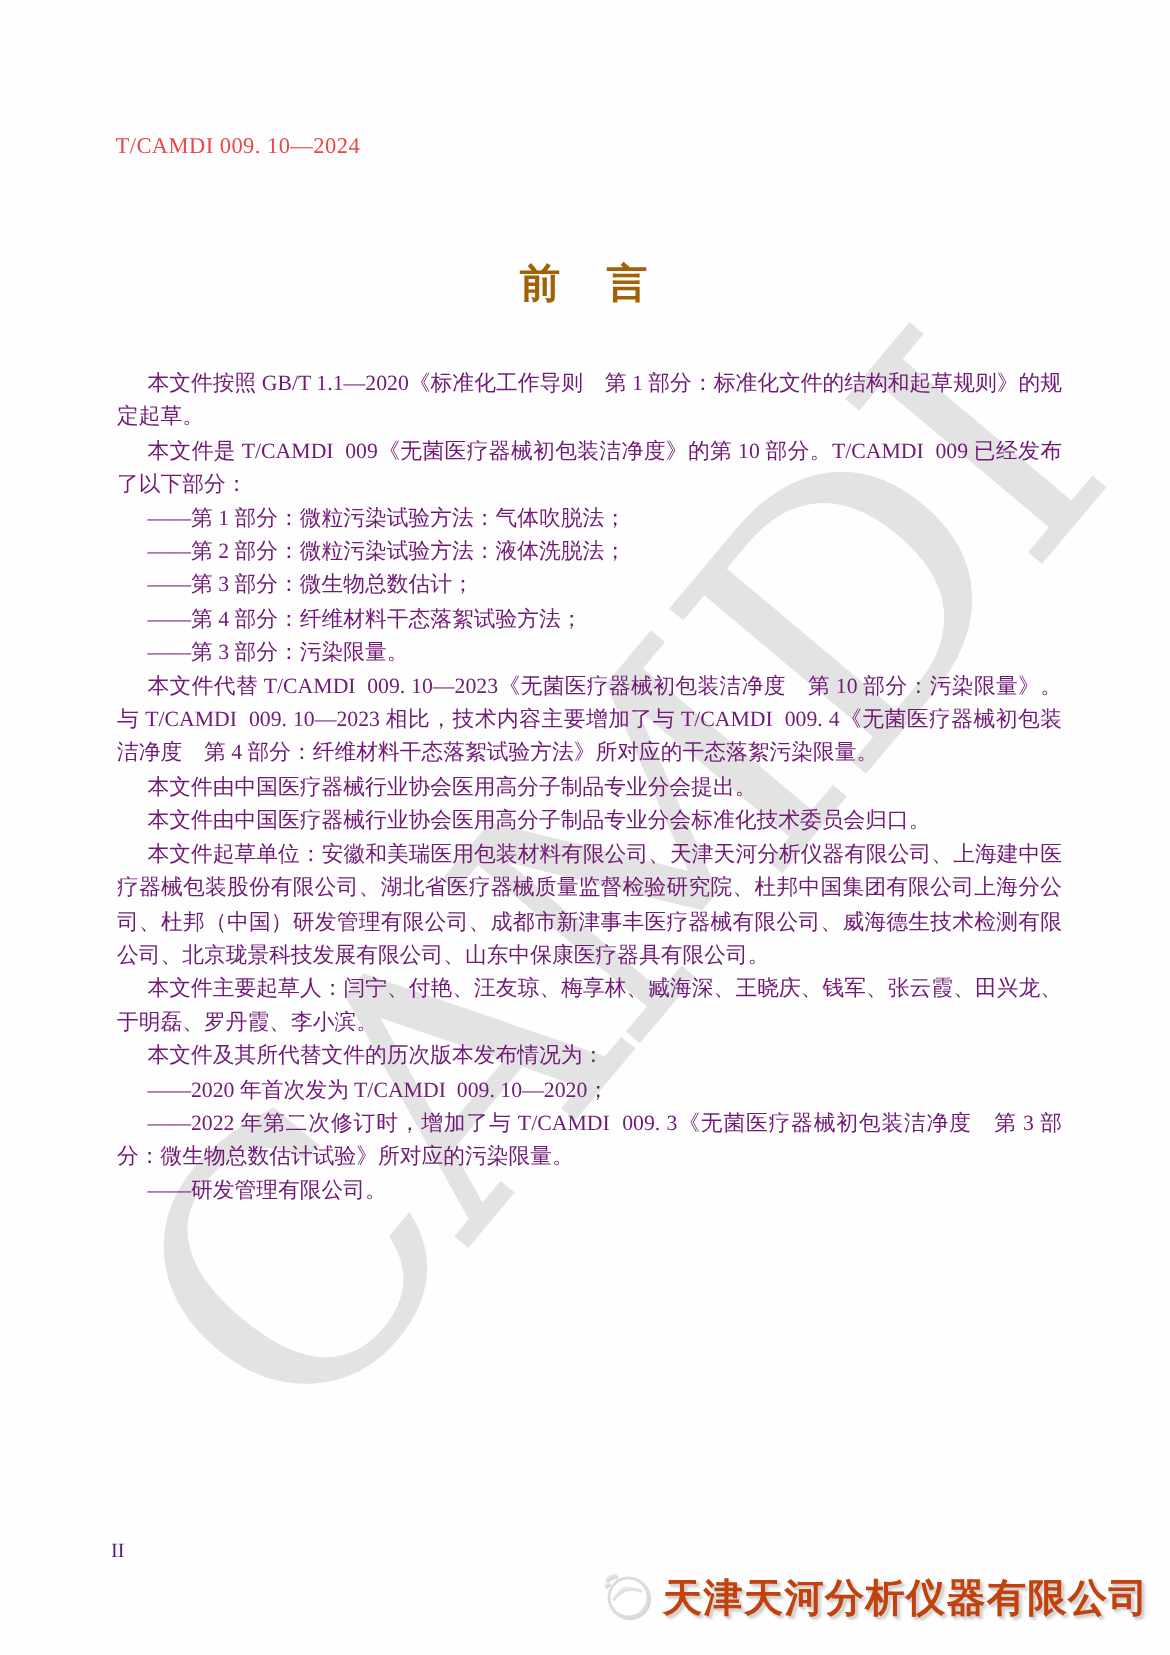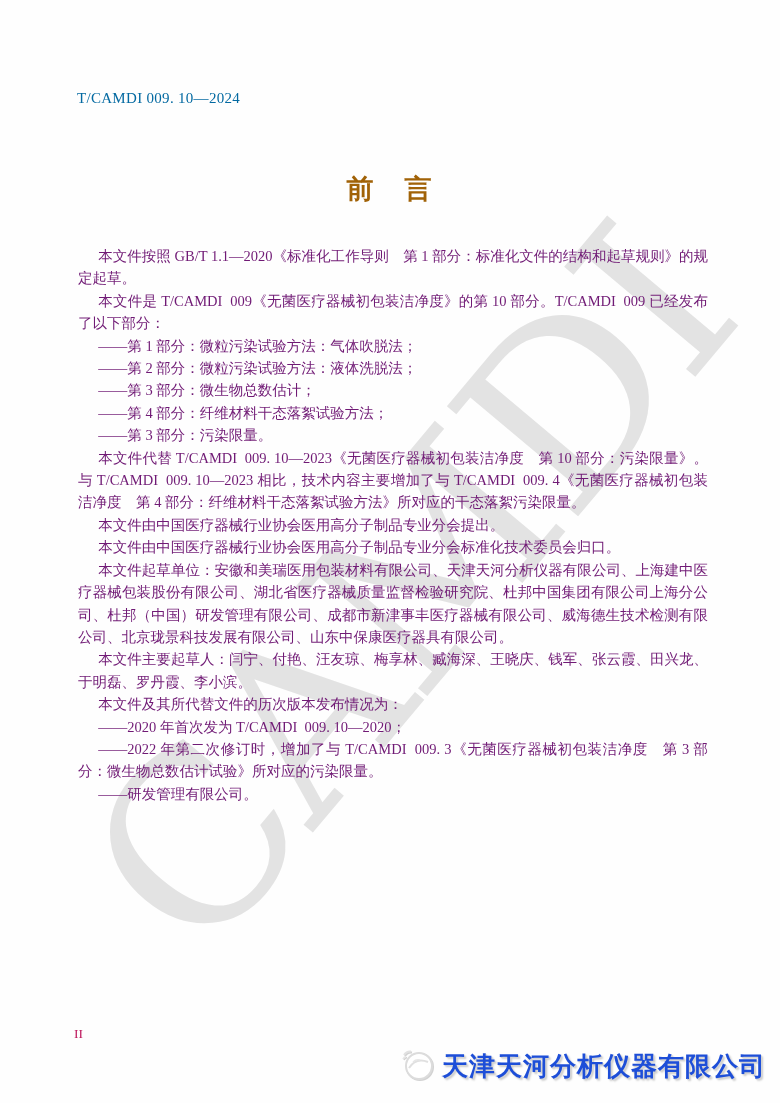--- a/index.html
+++ b/index.html
@@ -31,21 +31,21 @@
     white-space: nowrap;
     pointer-events: none;
     user-select: none;
   }
   .doc-header {
     position: absolute;
     left: 77px;
     top: 90px;
     font-size: 15px;
     letter-spacing: 0.3px;
-    color: #0369a1;
+    color: #ef4444;
   }
   .doc-title {
     position: absolute;
     left: 0;
     right: 0;
     top: 171px;
     text-align: center;
     font-family: Liberation Serif, serif;
     font-weight: 700;
     font-size: 27px;
@@ -65,41 +65,41 @@
     margin: 0;
     text-indent: 1.4em;
     text-align: justify;
     white-space: pre-wrap;
   }
   .page-number {
     position: absolute;
     left: 74px;
     top: 1026px;
     font-size: 13.5px;
-    color: #be185d;
+    color: #4c1d95;
   }
   .footer {
     position: absolute;
     right: 14px;
     bottom: 16px;
     display: flex;
     align-items: center;
     gap: 5px;
   }
   .footer-logo {
     width: 38px;
     height: 38px;
     filter: drop-shadow(1.5px 1.5px 0px #d2d2d2);
   }
   .footer-text {
     font-family: "Liberation Sans", "DejaVu Sans", sans-serif;
     font-weight: 700;
     font-size: 26px;
     letter-spacing: 1px;
-    color: #1d4ed8;
+    color: #c2410c;
     text-shadow: 1px 1px 0 #d4d4d4, 2px 2px 2px #c9c9c9;
     user-select: none;
   }
 </style>
 </head>
 <body>
 
 <div class="page">
 
   <div class="watermark">CAMDI</div>

